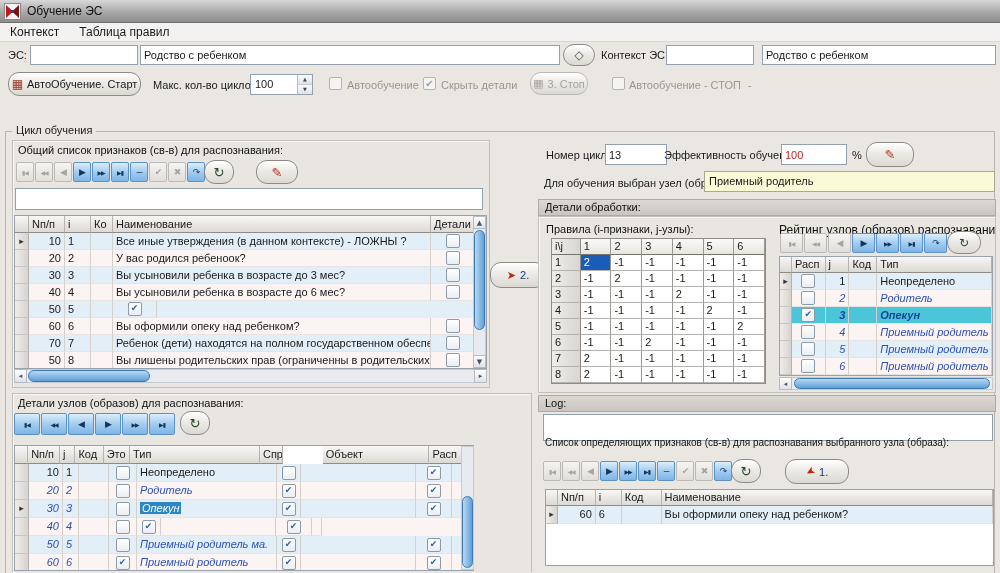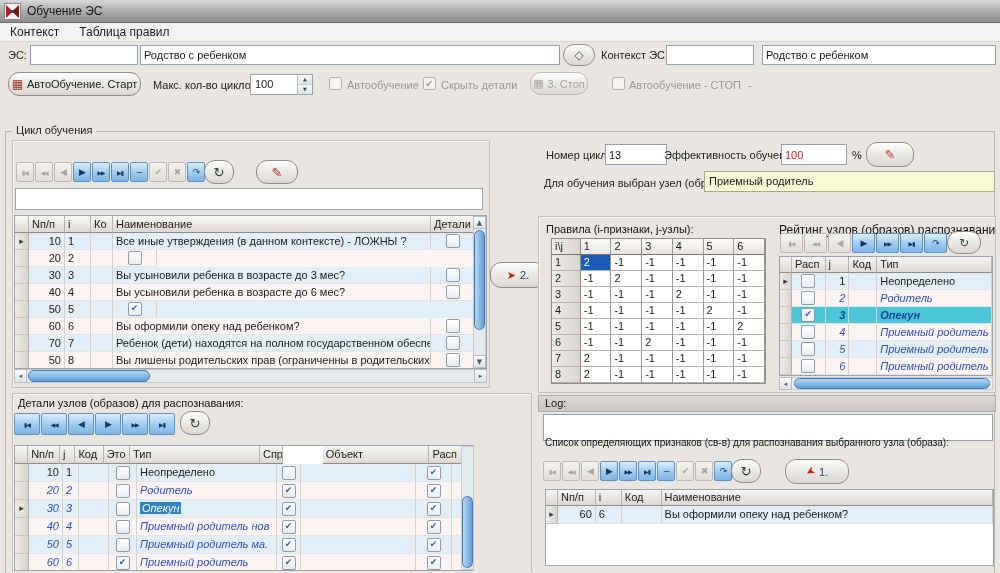--- a/index.html
+++ b/index.html
@@ -118,20 +118,21 @@
     <span>3. Стоп</span>
   </div>
   <span class="cb dis" style="left:612px;top:77px;"></span>
   <span class="lbl dis" style="left:629px;top:79px;">Автообучение - СТОП</span>
   <span class="lbl dis" style="left:748px;top:79px;">-</span>
 
   <div class="grpbox" style="left:5px;top:131px;width:990px;height:442px;border-bottom:none;"></div>
   <span class="grpcap" style="left:12px;top:124px;">Цикл обучения</span>
 
   <div class="panel" style="left:12px;top:140px;width:478px;height:248px;"></div>
+  <span class="pcap" style="left:18px;top:144px;width:460px;">Общий список признаков (св-в) для распознавания:</span>
   <div class="navstrip" id="nav-features" style="left:16px;top:162px;"><span class="navbtn off" style="width: 18px; height: 20px; font-size: 6px;">▮◀</span><span class="navbtn off" style="width: 18px; height: 20px; font-size: 6px;">◀◀</span><span class="navbtn off" style="width: 18px; height: 20px; font-size: 9px;">◀</span><span class="navbtn on" style="width: 18px; height: 20px; font-size: 9px;">▶</span><span class="navbtn on" style="width: 18px; height: 20px; font-size: 6px;">▶▶</span><span class="navbtn on" style="width: 18px; height: 20px; font-size: 6px;">▶▮</span><span class="navbtn on" style="width: 18px; height: 20px; font-size: 9px;">−</span><span class="navbtn off" style="width: 18px; height: 20px; font-size: 9px;">✔</span><span class="navbtn off" style="width: 18px; height: 20px; font-size: 9px;">✖</span><span class="navbtn on" style="width: 18px; height: 20px; font-size: 9px;">↷</span></div>
   <div class="pill" style="left:204px;top:160px;width:30px;height:24px;">
       <span class="ico" style="font-size:13px;color:#2a4a2a;">↻</span>
     </div>
   <div class="pill" style="left:256px;top:160px;width:42px;height:24px;">
       <span class="ico" style="font-size:13px;color:#aa3322;">✎</span>
     </div>
   <div class="tb" style="left:15px;top:188px;width:468px;height:22px;"></div>
   <div class="dgrid g-features" id="grid-features" style="left:14px;top:215px;width:473px;height:154px;">
       <div class="grow ghead" style="height: 17px;">
@@ -150,20 +151,21 @@
         <div class="gcell" style="width: 318px; line-height: 16px;">Все иные утверждения (в данном контексте) - ЛОЖНЫ ?</div>
         <div class="gcell ccell" style="width: 44px; line-height: 16px;">
           <span class="gcb"></span>
         </div>
       </div>
       <div class="grow rp" style="height: 17px;">
         <div class="gcell gutter" style="width: 14px; line-height: 16px;"></div>
         <div class="gcell" style="width: 36px; line-height: 16px; text-align: right;">20</div>
         <div class="gcell" style="width: 26px; line-height: 16px;">2</div>
         <div class="gcell" style="width: 22px; line-height: 16px;"></div>
+        <div class="gcell" style="width: 318px; line-height: 16px;">У вас родился ребеноок?</div>
         <div class="gcell ccell" style="width: 44px; line-height: 16px;">
           <span class="gcb"></span>
         </div>
       </div>
       <div class="grow rb" style="height: 17px;">
         <div class="gcell gutter" style="width: 14px; line-height: 16px;"></div>
         <div class="gcell" style="width: 36px; line-height: 16px; text-align: right;">30</div>
         <div class="gcell" style="width: 26px; line-height: 16px;">3</div>
         <div class="gcell" style="width: 22px; line-height: 16px;"></div>
         <div class="gcell" style="width: 318px; line-height: 16px;">Вы усыновили ребенка в возрасте до 3 мес?</div>
@@ -306,21 +308,20 @@
         <div class="gcell" style="width: 10px; line-height: 17px;"></div>
       </div>
       <div class="grow rp" style="height: 18px;">
         <div class="gcell gutter" style="width: 14px; line-height: 17px;"></div>
         <div class="gcell t-blue" style="width: 34px; line-height: 17px; text-align: right;">40</div>
         <div class="gcell t-blue" style="width: 16px; line-height: 17px;">4</div>
         <div class="gcell" style="width: 30px; line-height: 17px;"></div>
         <div class="gcell ccell" style="width: 28px; line-height: 17px;">
           <span class="gcb"></span>
         </div>
-        <div class="gcell t-blue" style="width: 140px; line-height: 17px;">Приемный родитель нов</div>
         <div class="gcell ccell" style="width: 24px; line-height: 17px;">
           <span class="gcb">✔</span>
         </div>
         <div class="gcell" style="width: 115px; line-height: 17px;"></div>
         <div class="gcell ccell" style="width: 36px; line-height: 17px;">
           <span class="gcb">✔</span>
         </div>
         <div class="gcell" style="width: 10px; line-height: 17px;"></div>
       </div>
       <div class="grow rb" style="height: 18px;">
@@ -372,20 +373,21 @@
   <input class="tb" style="left: 605px; top: 144px; width: 62px; height: 21px;" value="13">
   <span class="lbl" style="left:664px;top:149px;">Эффективность обучения:</span>
   <input class="tb red" style="left: 781px; top: 144px; width: 66px; height: 21px;" value="100">
   <span class="lbl" style="left:852px;top:149px;">%</span>
   <div class="pill" style="left:866px;top:142px;width:48px;height:25px;">
       <span class="ico" style="font-size:13px;color:#bb3322;">✎</span>
     </div>
   <span class="lbl" style="left:544px;top:177px;">Для обучения выбран узел (образ):</span>
   <div class="yellowfield" style="left:704px;top:171px;width:291px;height:21px;">Приемный родитель</div>
 
+  <div class="capbar" style="left:538px;top:199px;width:458px;height:17px;"><span>Детали обработки:</span></div>
   <div class="panel" style="left:538px;top:216px;width:458px;height:177px;"></div>
 
   <span class="pcap" style="left:546px;top:223px;width:220px;">Правила (i-признаки, j-узлы):</span>
   <div class="dgrid" id="grid-rules" style="left:551px;top:238px;width:215px;height:146px;border-color:#8f8c87;">
       <div class="mrow">
         <div class="mcell mgut mhead" style="width: 29px; height: 16px;">i\j</div>
         <div class="mcell mhead" style="width: 31px; height: 16px;">1</div>
         <div class="mcell mhead" style="width: 31px; height: 16px;">2</div>
         <div class="mcell mhead" style="width: 31px; height: 16px;">3</div>
         <div class="mcell mhead" style="width: 31px; height: 16px;">4</div>

